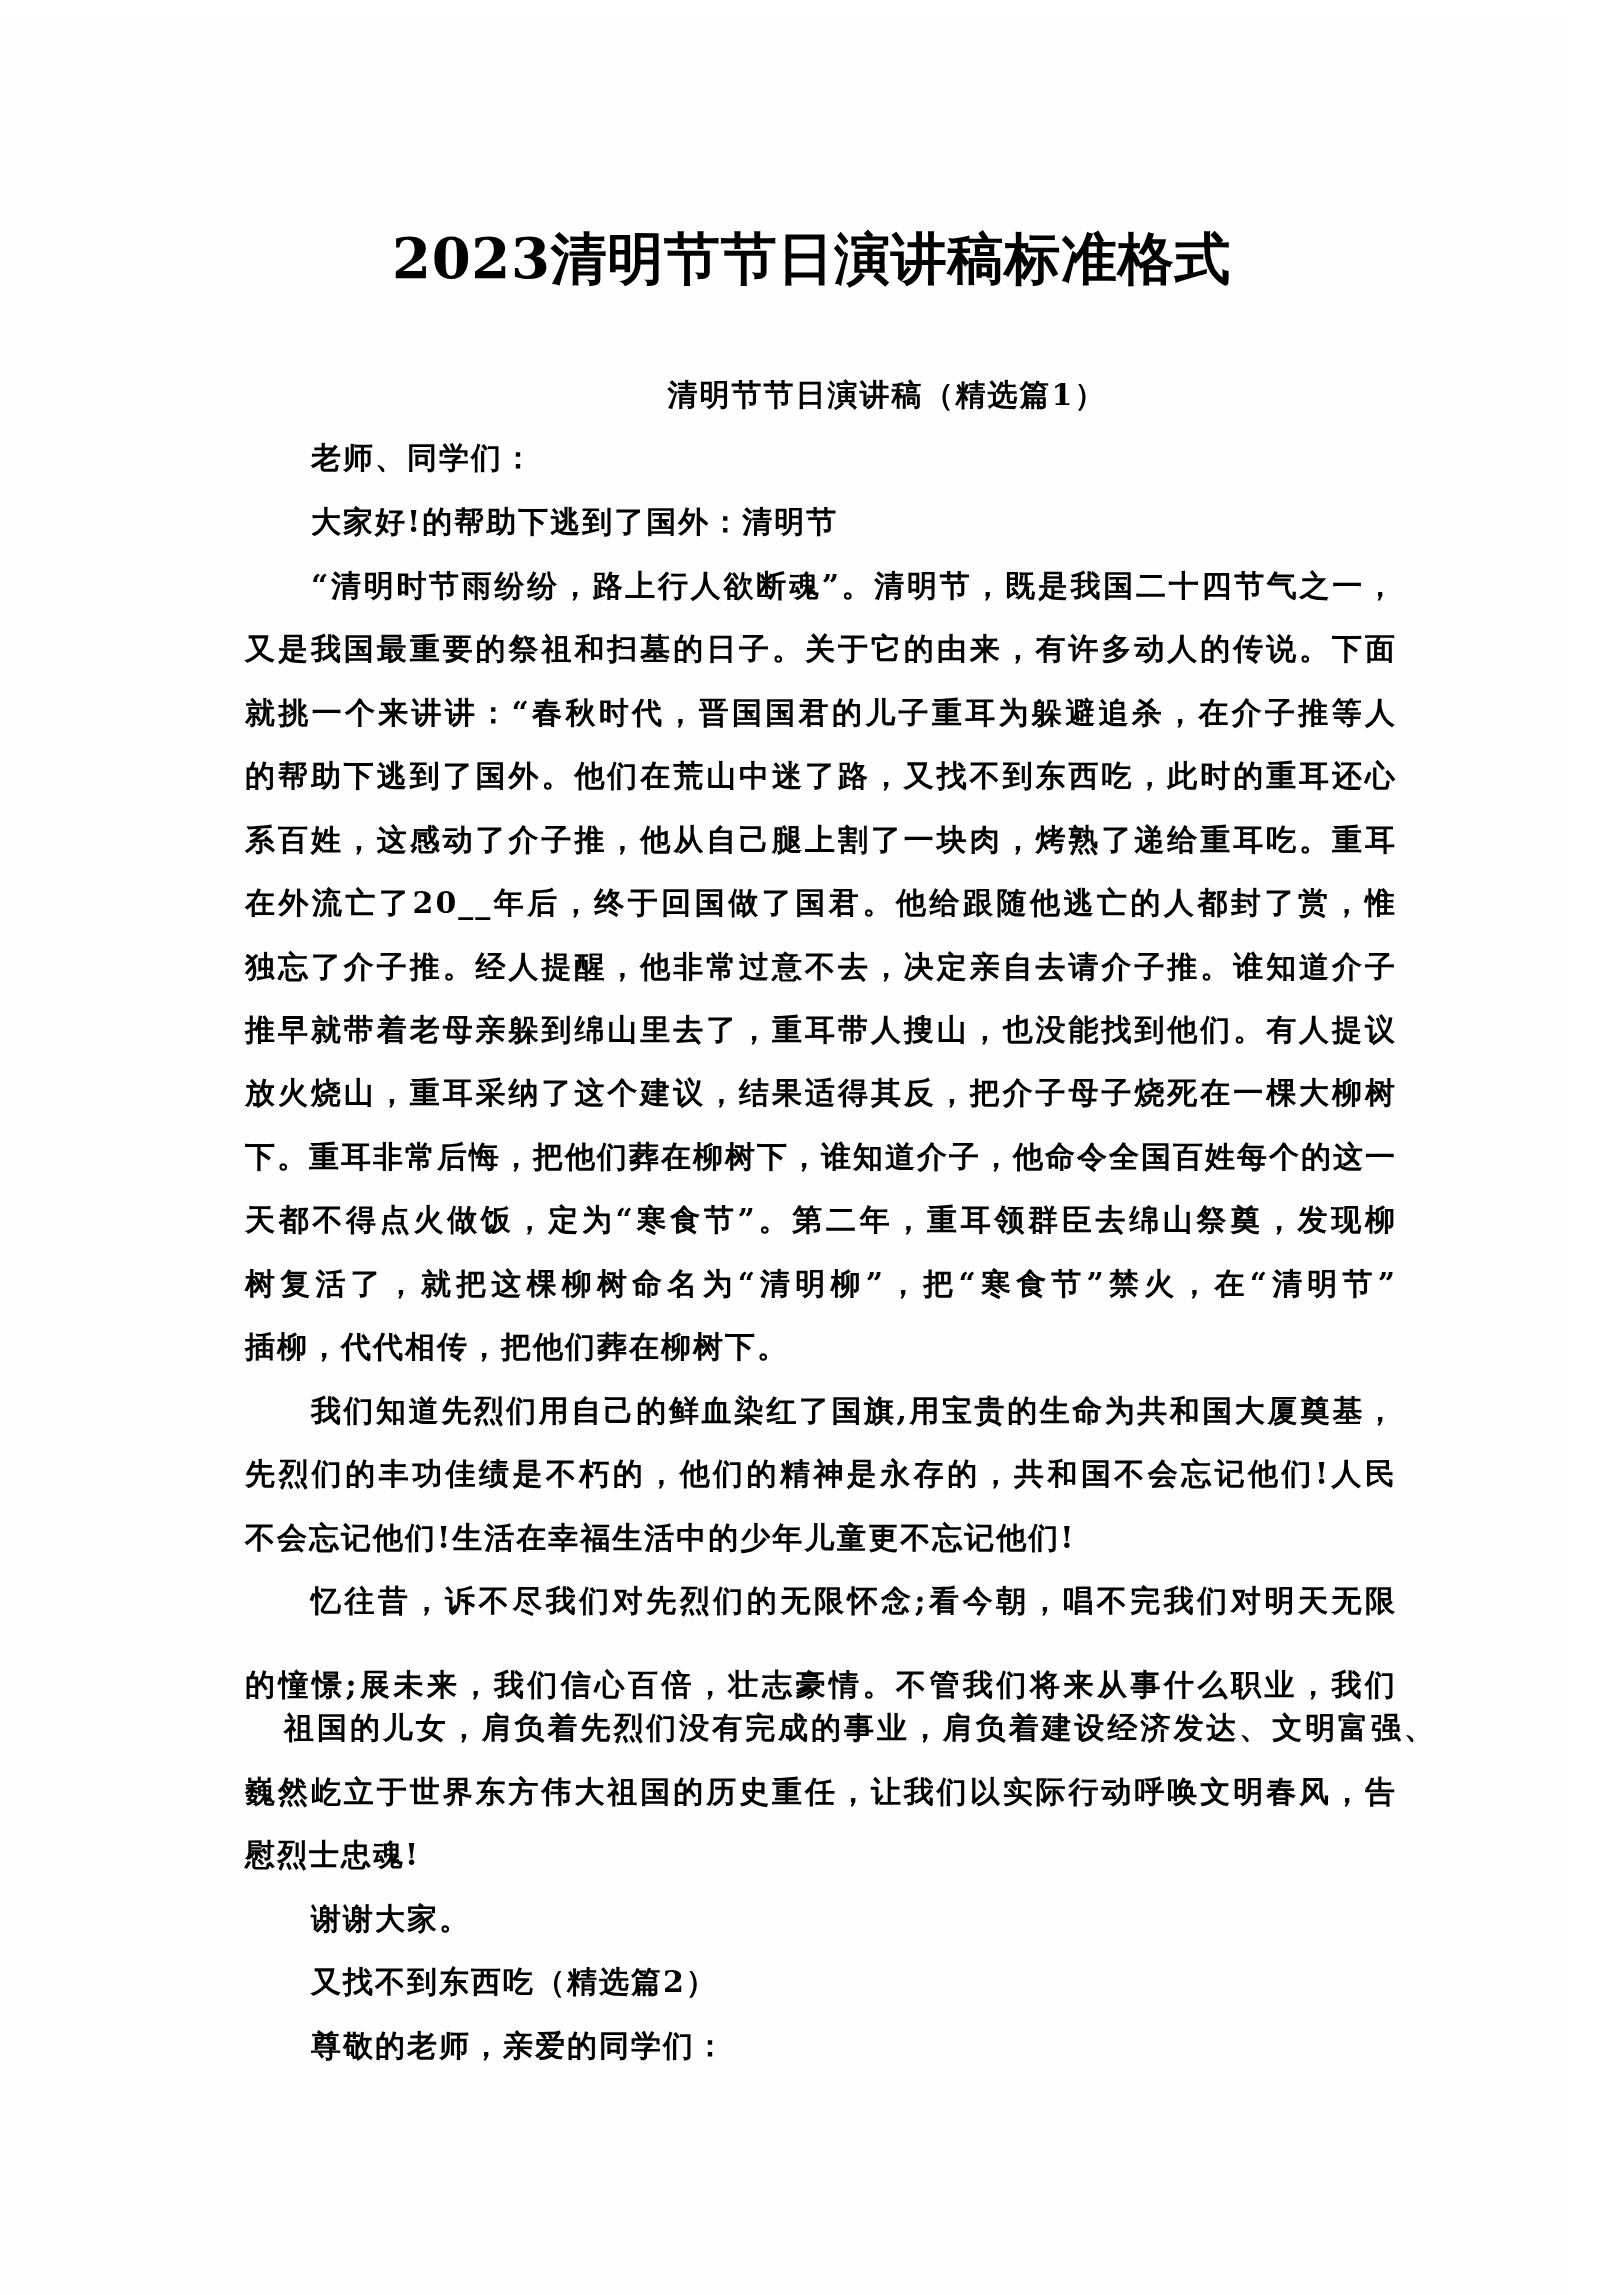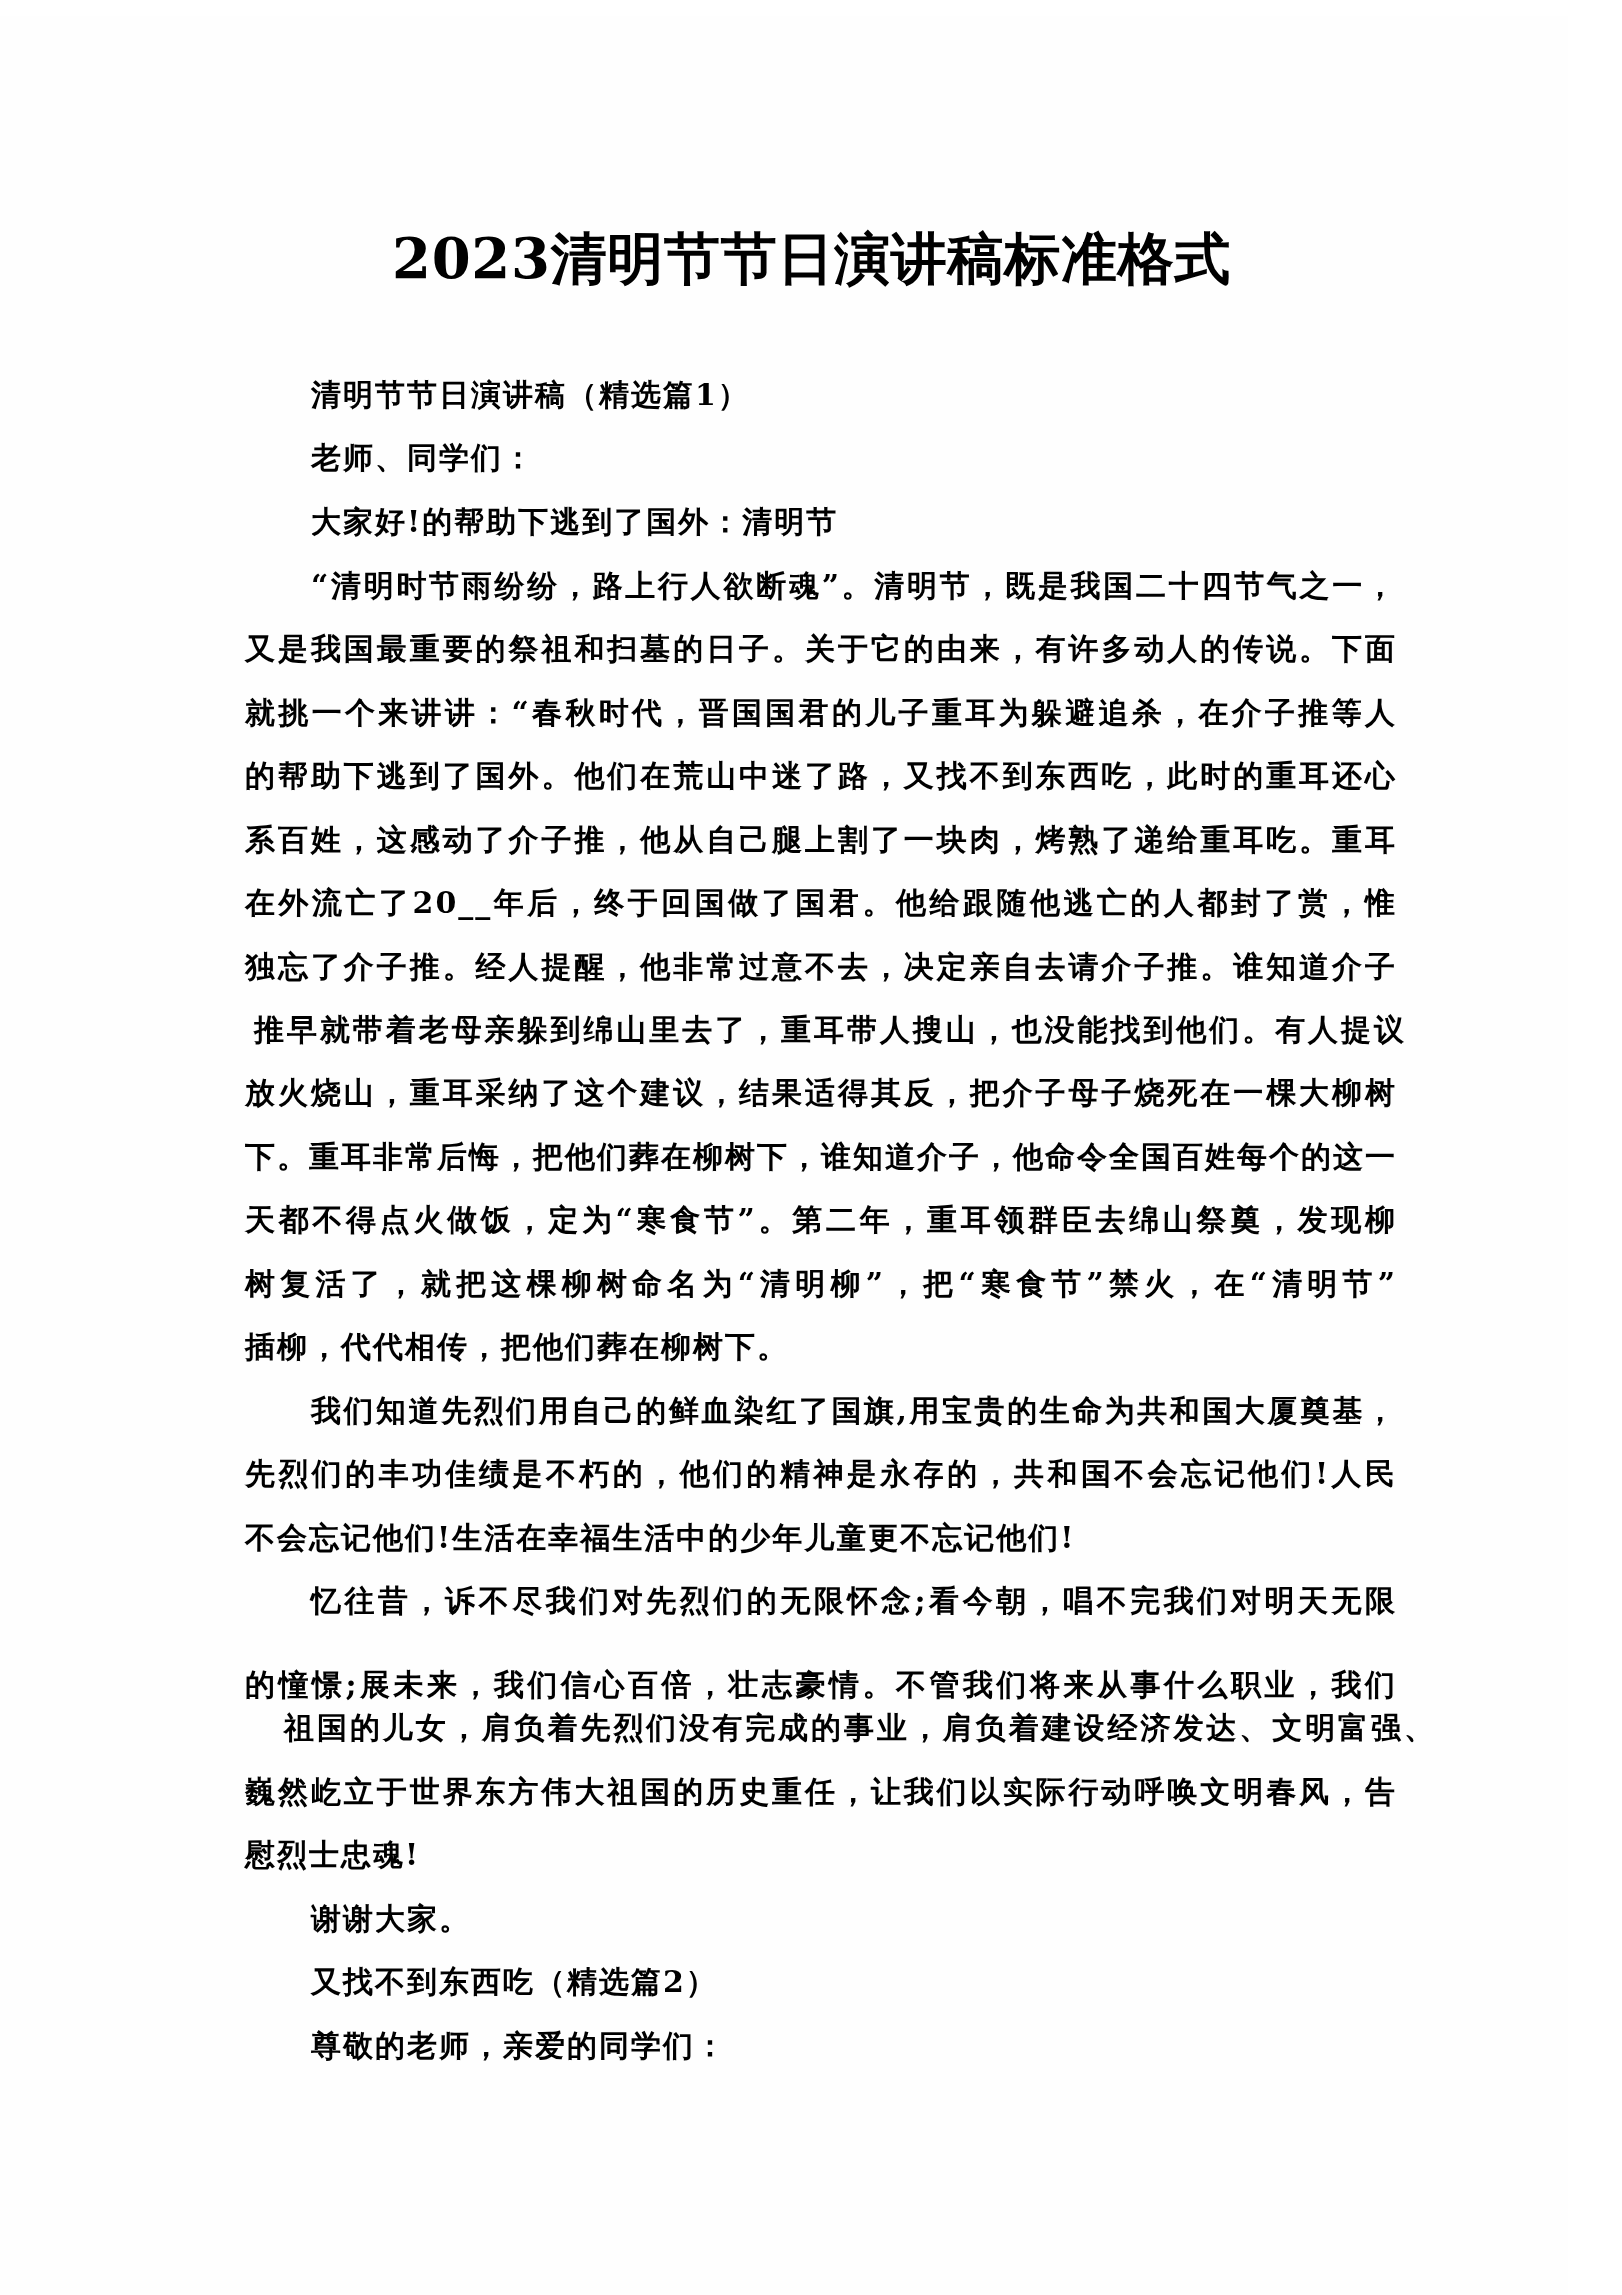--- a/index.html
+++ b/index.html
@@ -50,31 +50,31 @@
       text-align-last: justify;
     }
     .line.indent.justify { width: 1086px; }
   </style>
 </head>
 <body>
 
 <div class="page">
   <div class="title">2023清明节节日演讲稿标准格式</div>
   <div id="body-lines">
-      <div class="line indent" style="top: 359px;">清明节节日演讲稿（精选篇1）</div>
+      <div class="line indent" style="top: 359px; text-align: center;">清明节节日演讲稿（精选篇1）</div>
       <div class="line indent" style="top: 422px;">老师、同学们：</div>
       <div class="line indent" style="top: 486px;">大家好!的帮助下逃到了国外：清明节</div>
       <div class="line indent justify" style="top: 550px;">“清明时节雨纷纷，路上行人欲断魂”。清明节，既是我国二十四节气之一，</div>
       <div class="line justify" style="top: 613px;">又是我国最重要的祭祖和扫墓的日子。关于它的由来，有许多动人的传说。下面</div>
       <div class="line justify" style="top: 677px;">就挑一个来讲讲：“春秋时代，晋国国君的儿子重耳为躲避追杀，在介子推等人</div>
       <div class="line justify" style="top: 740px;">的帮助下逃到了国外。他们在荒山中迷了路，又找不到东西吃，此时的重耳还心</div>
       <div class="line justify" style="top: 804px;">系百姓，这感动了介子推，他从自己腿上割了一块肉，烤熟了递给重耳吃。重耳</div>
       <div class="line justify" style="top: 867px;">在外流亡了20__年后，终于回国做了国君。他给跟随他逃亡的人都封了赏，惟</div>
       <div class="line justify" style="top: 931px;">独忘了介子推。经人提醒，他非常过意不去，决定亲自去请介子推。谁知道介子</div>
-      <div class="line justify" style="top: 994px; margin-left: 9px;">推早就带着老母亲躲到绵山里去了，重耳带人搜山，也没能找到他们。有人提议</div>
+      <div class="line justify" style="top: 994px;">推早就带着老母亲躲到绵山里去了，重耳带人搜山，也没能找到他们。有人提议</div>
       <div class="line justify" style="top: 1057px;">放火烧山，重耳采纳了这个建议，结果适得其反，把介子母子烧死在一棵大柳树</div>
       <div class="line justify" style="top: 1121px;">下。重耳非常后悔，把他们葬在柳树下，谁知道介子，他命令全国百姓每个的这一</div>
       <div class="line justify" style="top: 1184px;">天都不得点火做饭，定为“寒食节”。第二年，重耳领群臣去绵山祭奠，发现柳</div>
       <div class="line justify" style="top: 1248px;">树复活了，就把这棵柳树命名为“清明柳”，把“寒食节”禁火，在“清明节”</div>
       <div class="line" style="top: 1311px;">插柳，代代相传，把他们葬在柳树下。</div>
       <div class="line indent justify" style="top: 1375px;">我们知道先烈们用自己的鲜血染红了国旗,用宝贵的生命为共和国大厦奠基，</div>
       <div class="line justify" style="top: 1438px;">先烈们的丰功佳绩是不朽的，他们的精神是永存的，共和国不会忘记他们!人民</div>
       <div class="line" style="top: 1502px;">不会忘记他们!生活在幸福生活中的少年儿童更不忘记他们!</div>
       <div class="line indent justify" style="top: 1565px;">忆往昔，诉不尽我们对先烈们的无限怀念;看今朝，唱不完我们对明天无限</div>
       <div class="line justify" style="top: 1629px; margin-top: 20px;">的憧憬;展未来，我们信心百倍，壮志豪情。不管我们将来从事什么职业，我们</div>

